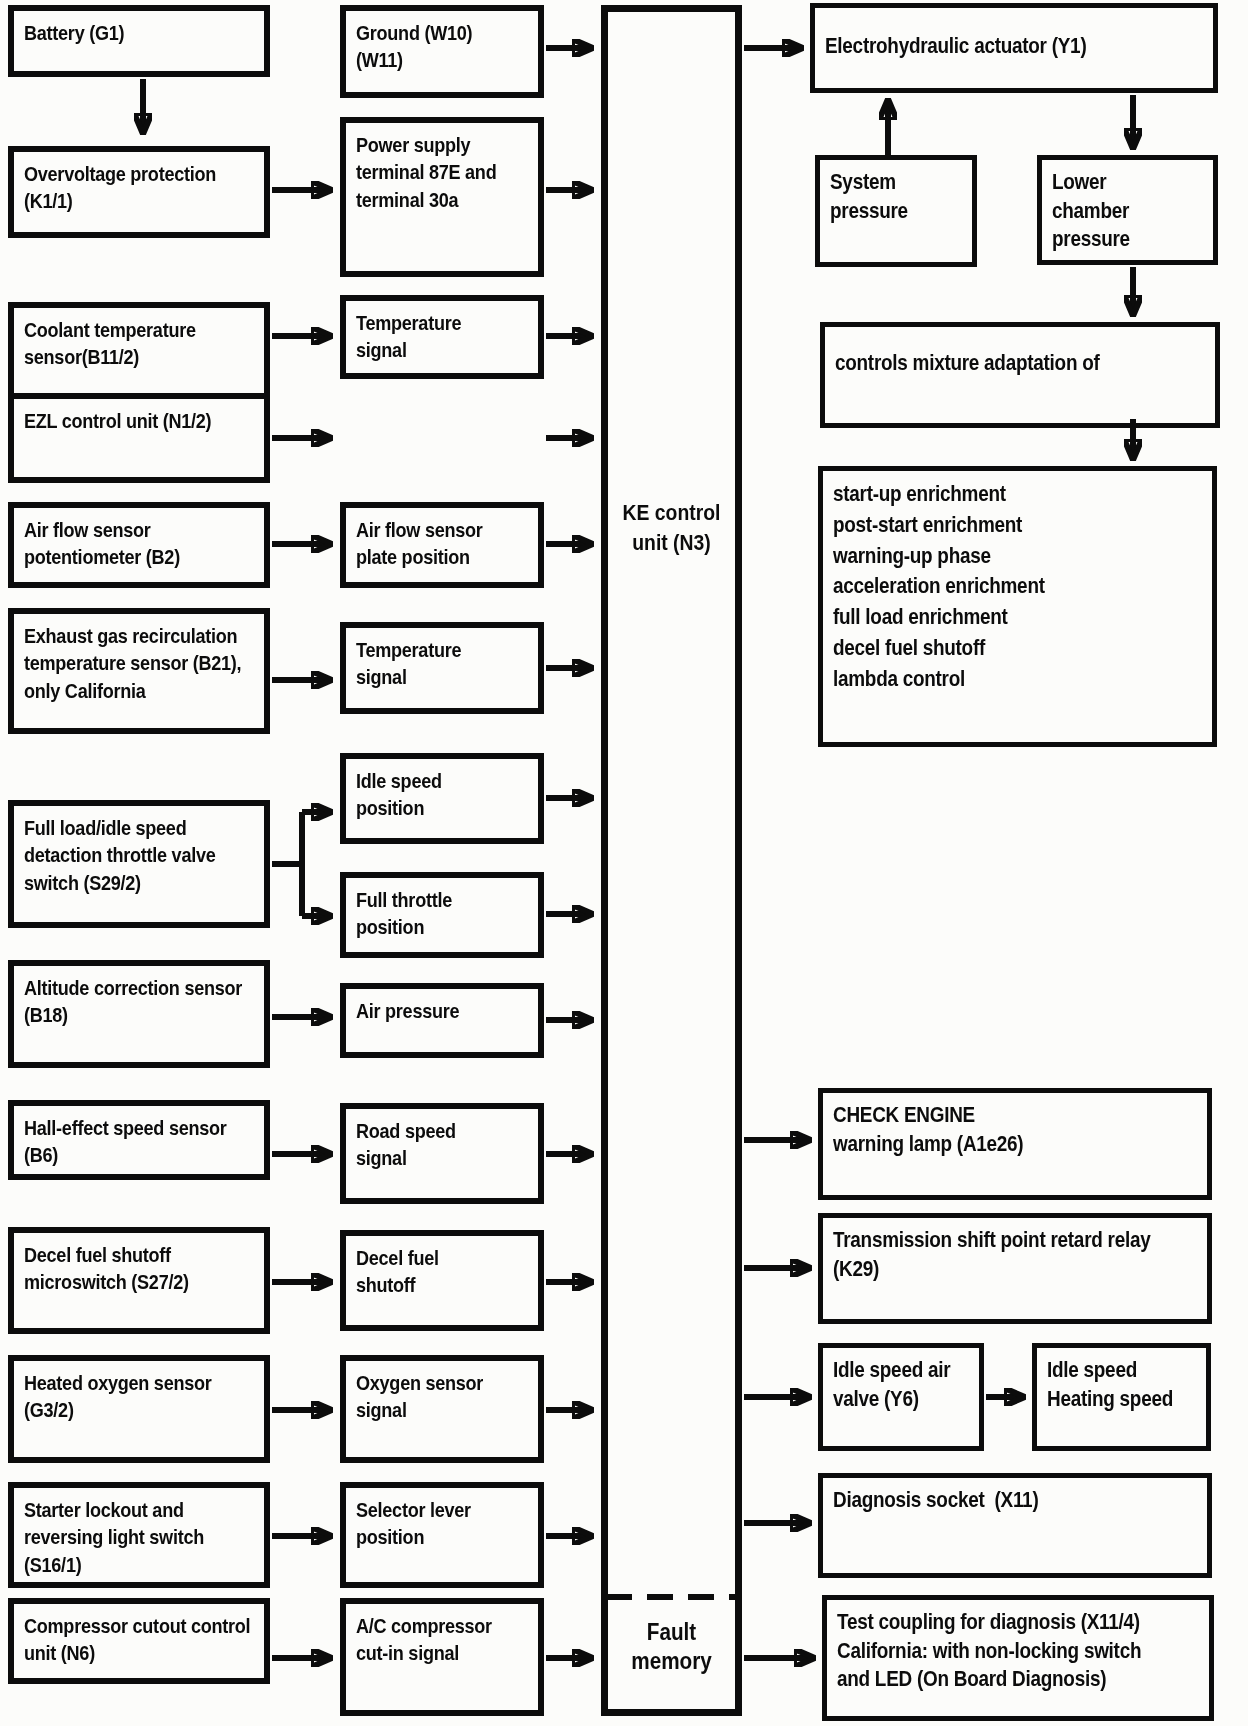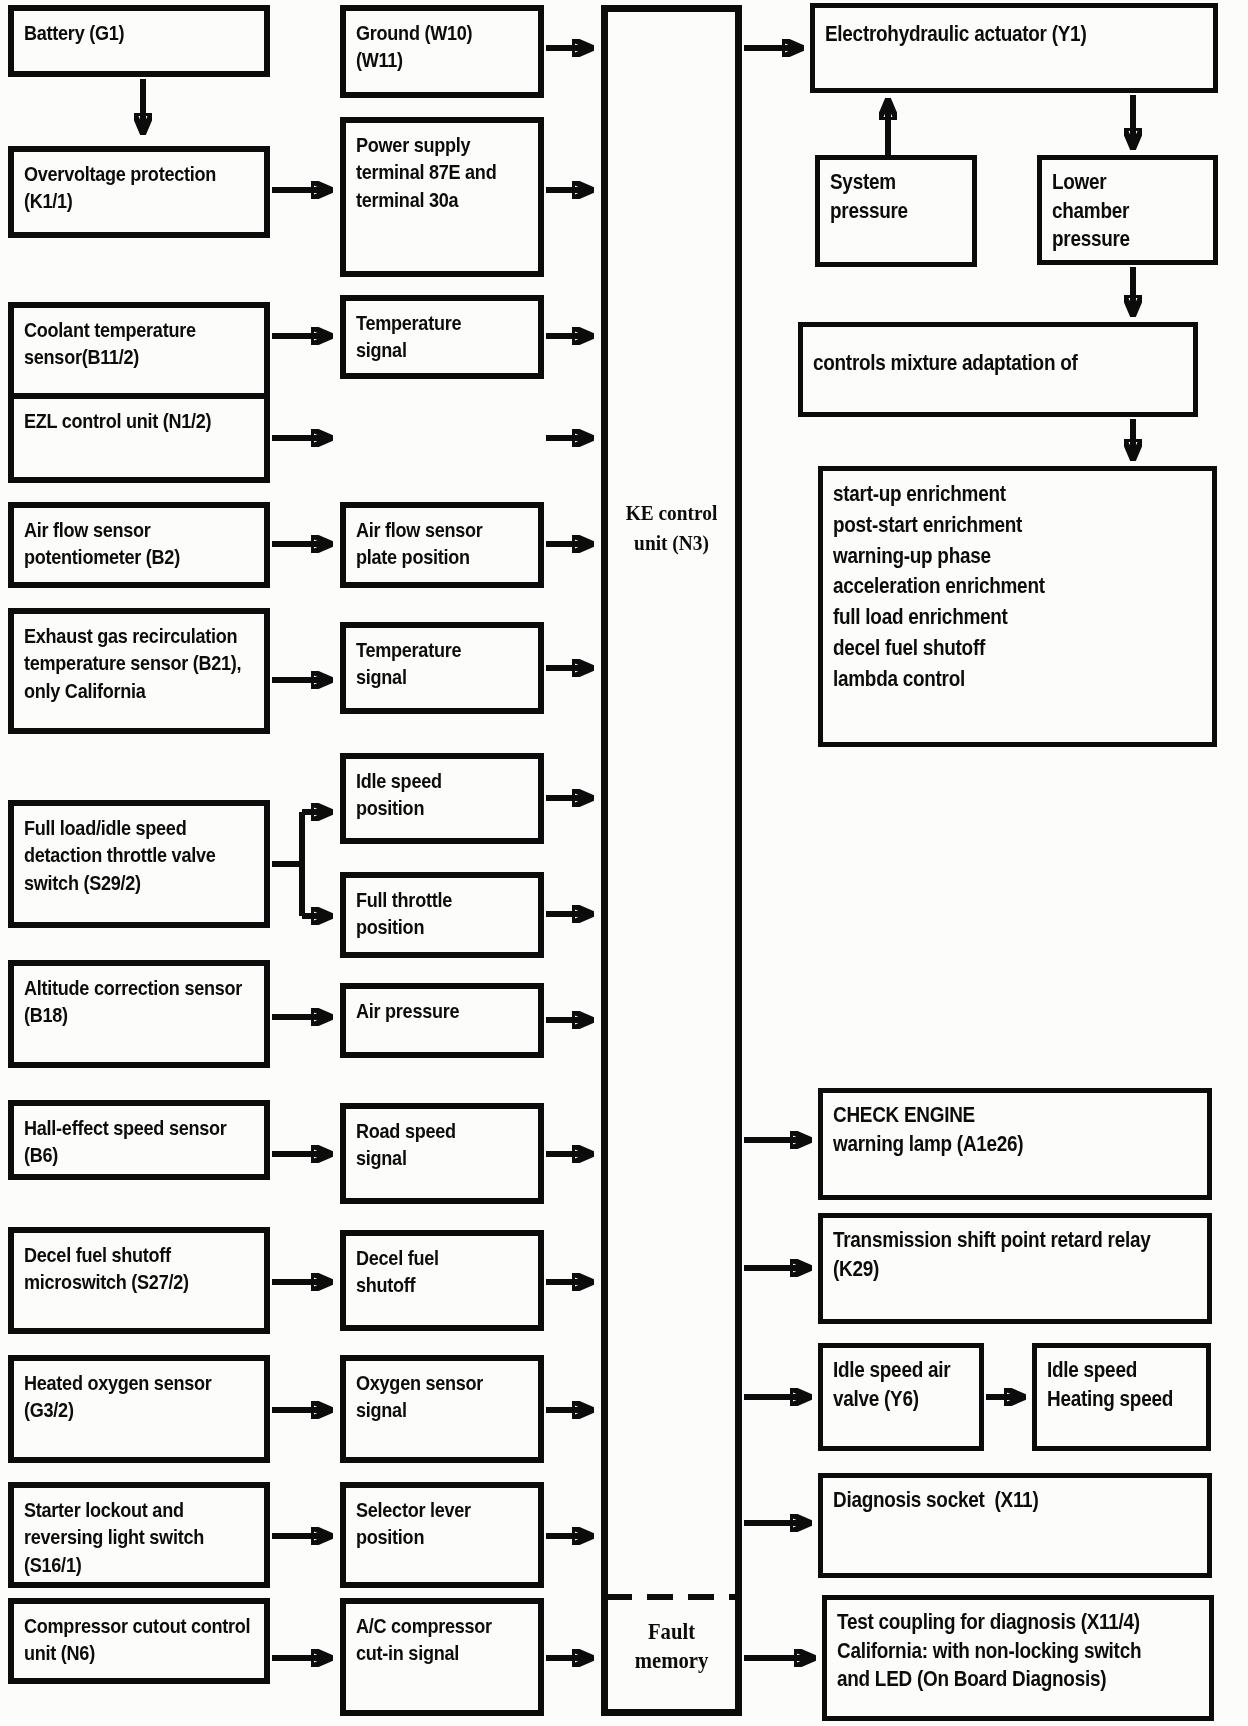--- a/index.html
+++ b/index.html
@@ -13,21 +13,21 @@
     position:absolute;box-sizing:border-box;
     border:6px solid #0c0c0c;background:#fcfcfa;
     padding:8px 10px;
   }
   .t{
     white-space:pre;font-size:21px;line-height:1.3;letter-spacing:-0.3px;
     transform:scaleX(.86);transform-origin:0 0;width:117%;
   }
   .rbox{border-width:5px;}
   .rbox .t{font-size:22px;}
-  .ke{border-width:7px;font-family:Liberation Serif, serif;}
+  .ke{border-width:7px;}
   .ke-label{
     position:absolute;top:486px;left:0;width:100%;text-align:center;
     font-size:22px;line-height:1.35;white-space:pre;
     transform:scaleX(.88);transform-origin:50% 0;
   }
   .fault-label{
     position:absolute;top:1606px;left:0;width:100%;text-align:center;
     font-size:23px;line-height:1.25;white-space:pre;
     transform:scaleX(.9);transform-origin:50% 0;
   }
@@ -150,33 +150,33 @@
 cut-in signal</div>
     </div>
 
   <div class="box ke" style="left:601px;top:5px;width:141px;height:1711px">
     <div class="ke-label">KE control
 unit (N3)</div>
     <div class="fault-label">Fault
 memory</div>
   </div>
 
-  <div class="box rbox" style="left:810px;top:3px;width:408px;height:90px;padding-top:12px">
+  <div class="box rbox" style="left:810px;top:3px;width:408px;height:90px;padding-top:24px">
       <div class="t">Electrohydraulic actuator (Y1)</div>
     </div>
   <div class="box rbox" style="left:815px;top:155px;width:162px;height:112px">
       <div class="t">System
 pressure</div>
     </div>
   <div class="box rbox" style="left:1037px;top:155px;width:181px;height:110px">
       <div class="t">Lower
 chamber
 pressure</div>
     </div>
-  <div class="box rbox mixture" style="left:798px;top:322px;width:400px;height:95px">
+  <div class="box rbox mixture" style="left:820px;top:322px;width:400px;height:106px">
       <div class="t">controls mixture adaptation of</div>
     </div>
   <div class="box rbox functions" style="left:818px;top:466px;width:399px;height:281px">
       <div class="t">start-up enrichment
 post-start enrichment
 warning-up phase
 acceleration enrichment
 full load enrichment
 decel fuel shutoff
 lambda control</div>

